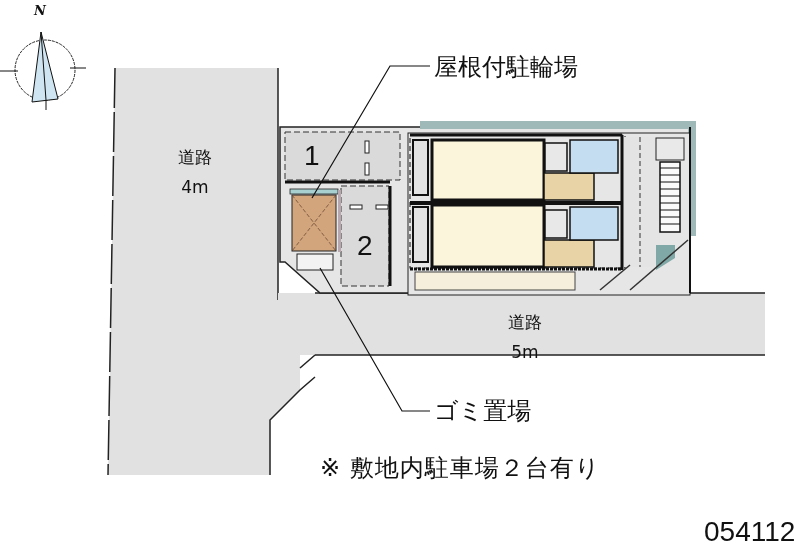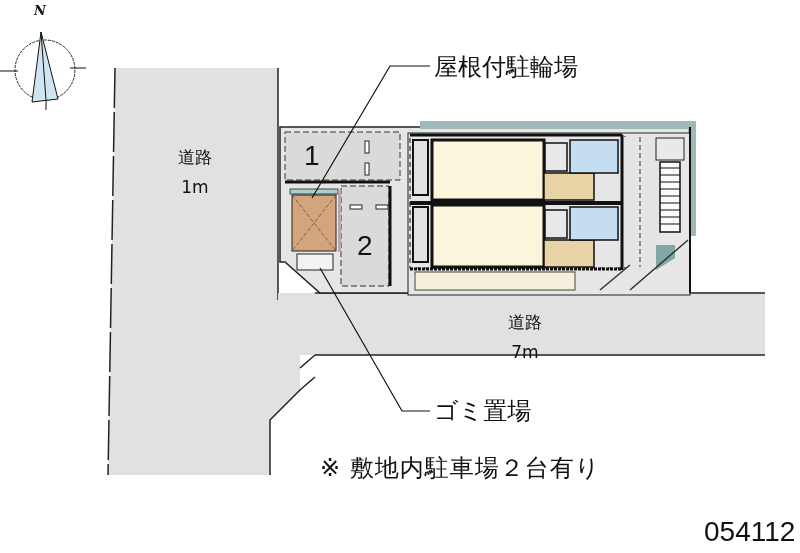--- a/index.html
+++ b/index.html
@@ -104,26 +104,26 @@
     <line x1="0" y1="71" x2="18" y2="71" stroke="#111"></line>
     <line x1="70" y1="68" x2="86" y2="68" stroke="#111"></line>
     <line x1="46" y1="100" x2="46" y2="110" stroke="#111"></line>
   </g>
 </svg>
 
 <div class="lbl north" style="left:34px; top:3px;">N</div>
 
 <div class="lbl road-lbl" style="left:160px; top:142px; width:70px;">
   <div>道路</div>
-  <div>1m</div>
+  <div>4m</div>
 </div>
 
 <div class="lbl road-lbl" style="left:490px; top:307px; width:70px;">
   <div>道路</div>
-  <div>7m</div>
+  <div>5m</div>
 </div>
 
 <div class="lbl slot" style="left:304px; top:140px;">1</div>
 <div class="lbl slot" style="left:357px; top:230px;">2</div>
 
 <div class="lbl callout" style="left:434px; top:51px;">屋根付駐輪場</div>
 <div class="lbl callout" style="left:434px; top:395px;text-align:right;">ゴミ置場</div>
 
 <div class="lbl note" style="left:320px; top:452px;">※ 敷地内駐車場２台有り</div>
 

